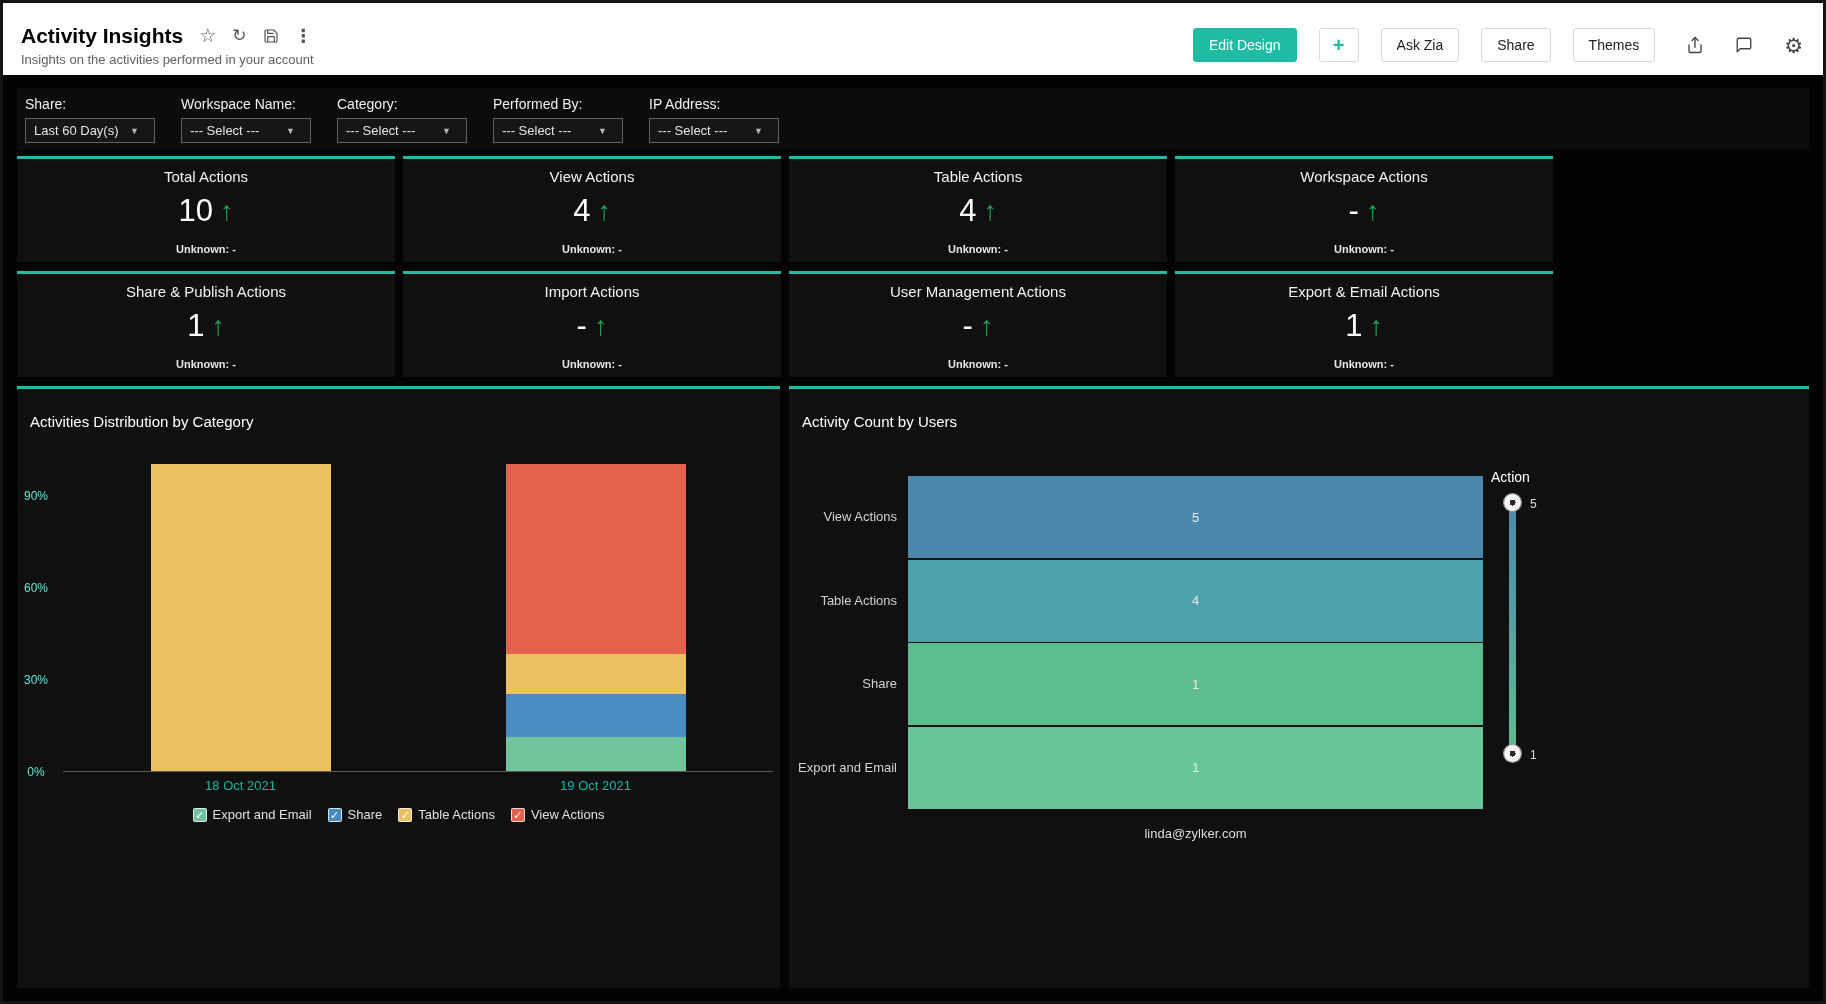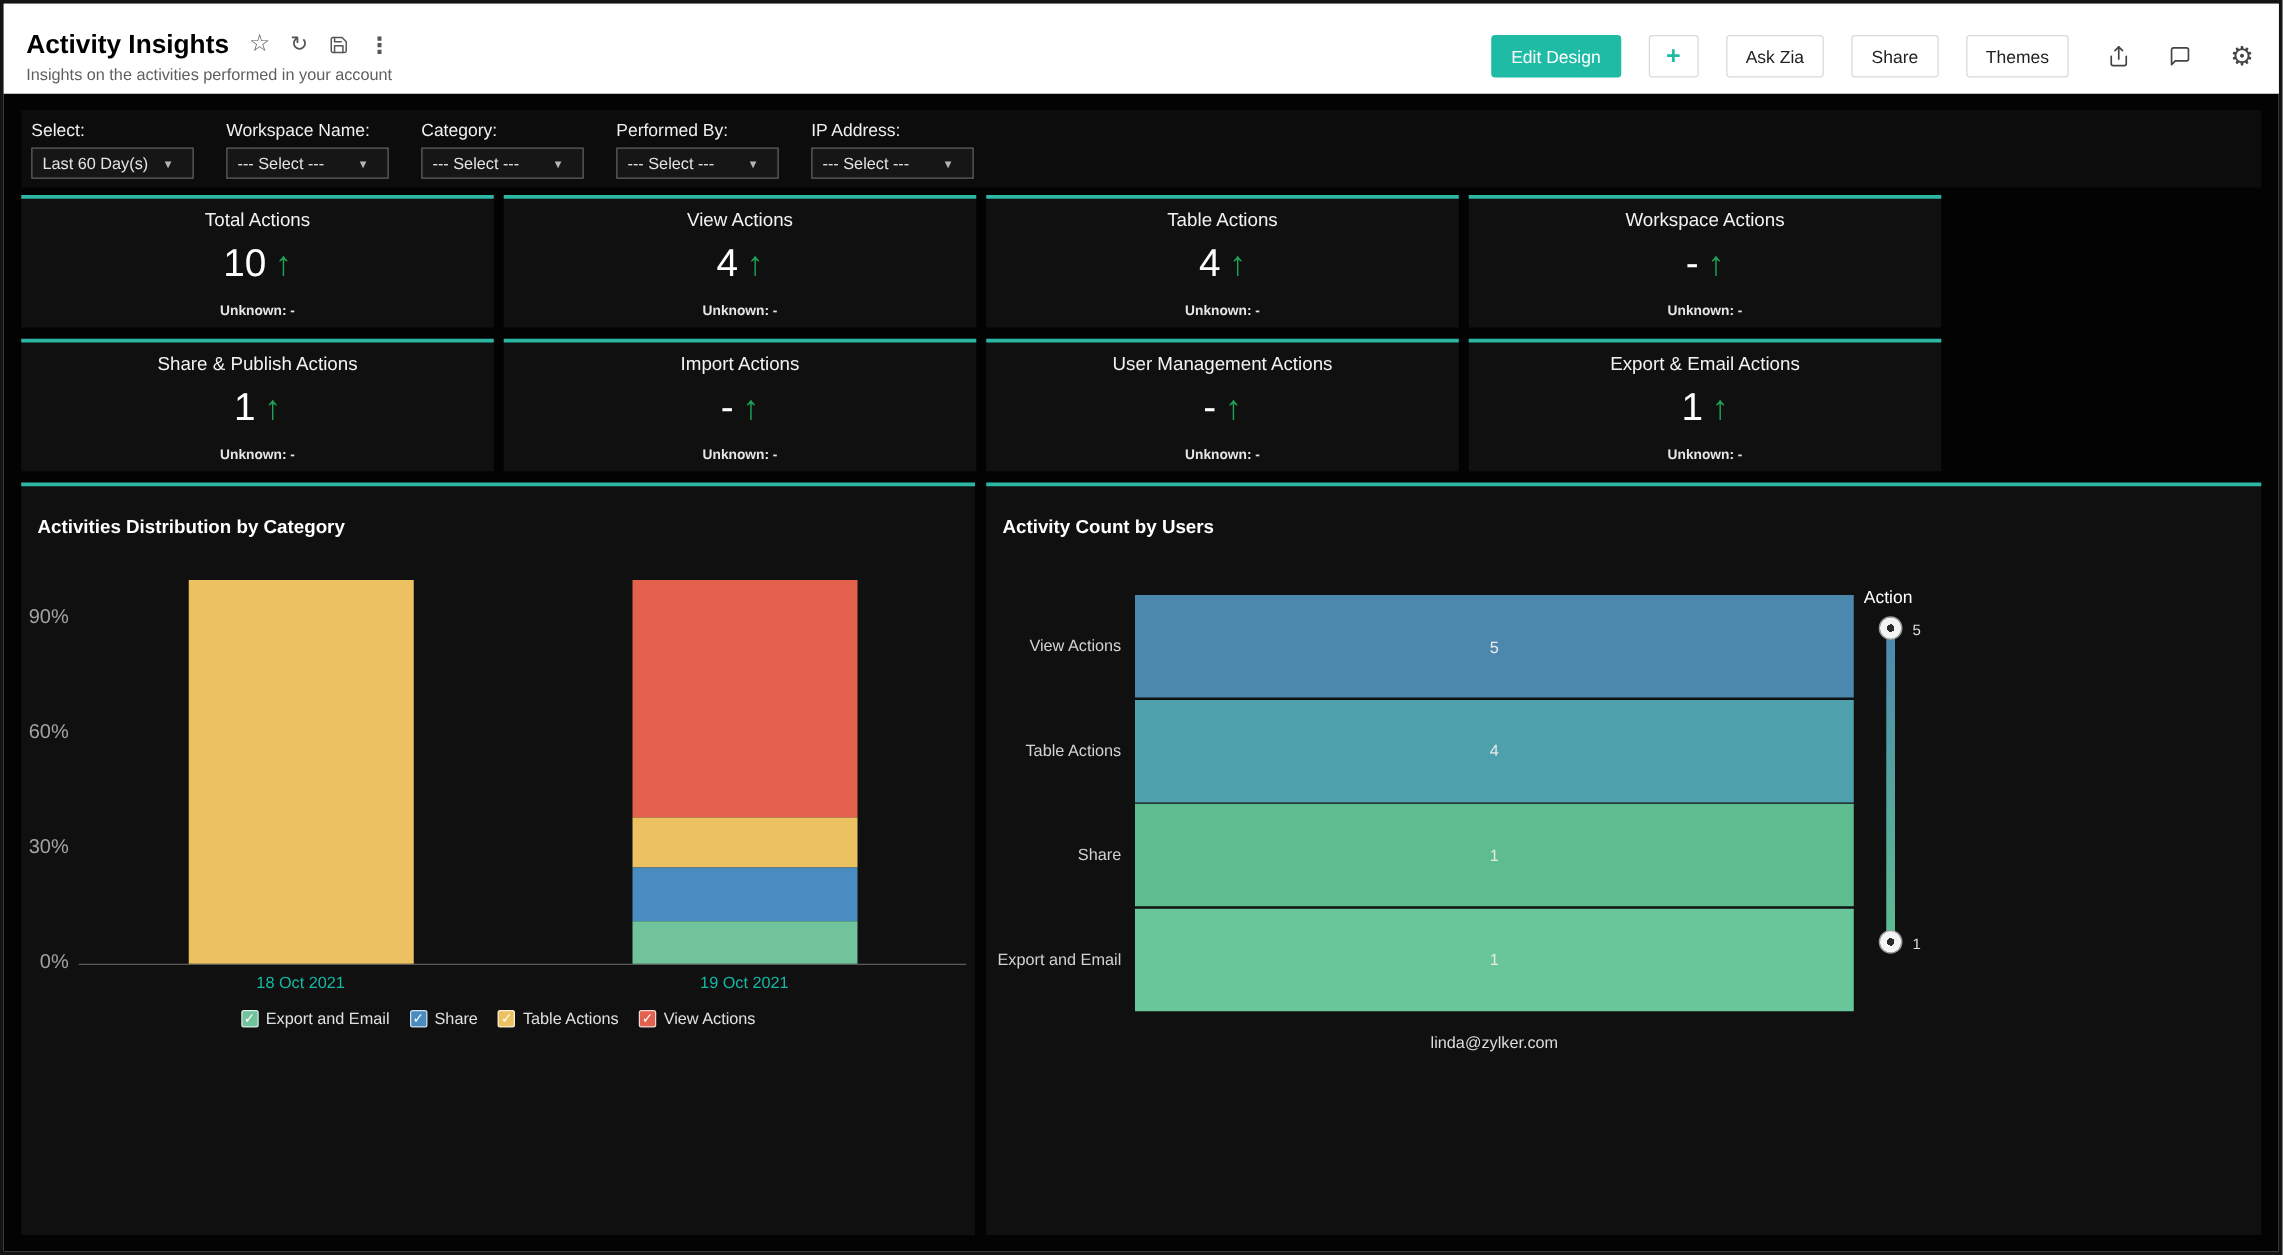--- a/index.html
+++ b/index.html
@@ -36,27 +36,27 @@
   .kpi-title { font-size:15px; color:#f2f2f2; }
   .kpi-value-row { display:flex; align-items:center; gap:7px; margin-top:-6px; }
   .kpi-value { font-size:31px; color:#fff; }
   .kpi-arrow { font-size:27px; color:var(--trend-green,#1fa256); font-weight:bold; line-height:1; }
   .kpi-footer { font-size:11px; font-weight:bold; color:#e6e6e6; }
 
   .charts-row { margin-top:9px; display:flex; gap:9px; height:602px; }
   .panel { background:var(--panel-bg,#101010); border-top:3px solid var(--accent,#2bb7a3); position:relative; }
   .panel-left { width:763px; flex:0 0 763px; }
   .panel-right { flex:1; }
-  .panel-title { position:absolute; left:13px; top:24px; font-size:15px; font-weight:bold; color:#fff; }
+  .panel-title { position:absolute; left:13px; top:24px; font-size:15px; font-weight:normal; color:#fff; }
 
   
   .plot-area { position:absolute; left:46px; top:76px; width:710px; height:307px; border-bottom:1px solid #5c5c5c; }
   .bar-stack { position:absolute; bottom:0; width:180px; display:flex; flex-direction:column-reverse; }
   .bar-seg { width:100%; }
-  .y-tick { position:absolute; left:-46px; width:38px; text-align:right; font-size:16px; color:#a3a3a3; }
+  .y-tick { position:absolute; left:-46px; width:38px; text-align:center; font-size:12px; color:#5eead4; }
   .x-label { position:absolute; top:calc(100% + 7px); width:160px; text-align:center; font-size:13px; color:#14b8a6; }
   .legend { position:absolute; top:418px; left:0; width:100%; display:flex; justify-content:center; gap:16px; }
   .legend-item { display:flex; align-items:center; gap:6px; cursor:pointer; }
   .legend-check { width:14px; height:14px; border-radius:2px; color:#fff; font-size:11px; line-height:13px; text-align:center; border:1px solid rgba(255,255,255,.75); }
   .legend-label { font-size:13px; color:#e0e0e0; }
 
   
   .heatmap { position:absolute; left:0; top:87px; width:694px; height:334px; }
   .hm-row-label { position:absolute; left:0; width:108px; height:82px; line-height:82px; text-align:right; font-size:13px; color:#d2d2d2; }
   .hm-cell { position:absolute; left:119px; width:575px; height:82px; display:flex; align-items:center; justify-content:center; cursor:pointer; }
@@ -116,21 +116,21 @@
         </svg>
       </span>
       <span class="hicon2 gear-glyph">⚙</span>
     </div>
   </header>
 
   <div class="dashboard">
 
     <div class="filter-bar" id="filterBar">
         <div class="filter-group">
-          <div class="filter-label">Select:</div>
+          <div class="filter-label">Share:</div>
           <div class="select">
             <span class="select-value">Last 60 Day(s)</span>
             <span class="select-caret">▼</span>
           </div>
         </div>
         <div class="filter-group">
           <div class="filter-label">Workspace Name:</div>
           <div class="select">
             <span class="select-value">--- Select ---</span>
             <span class="select-caret">▼</span>

